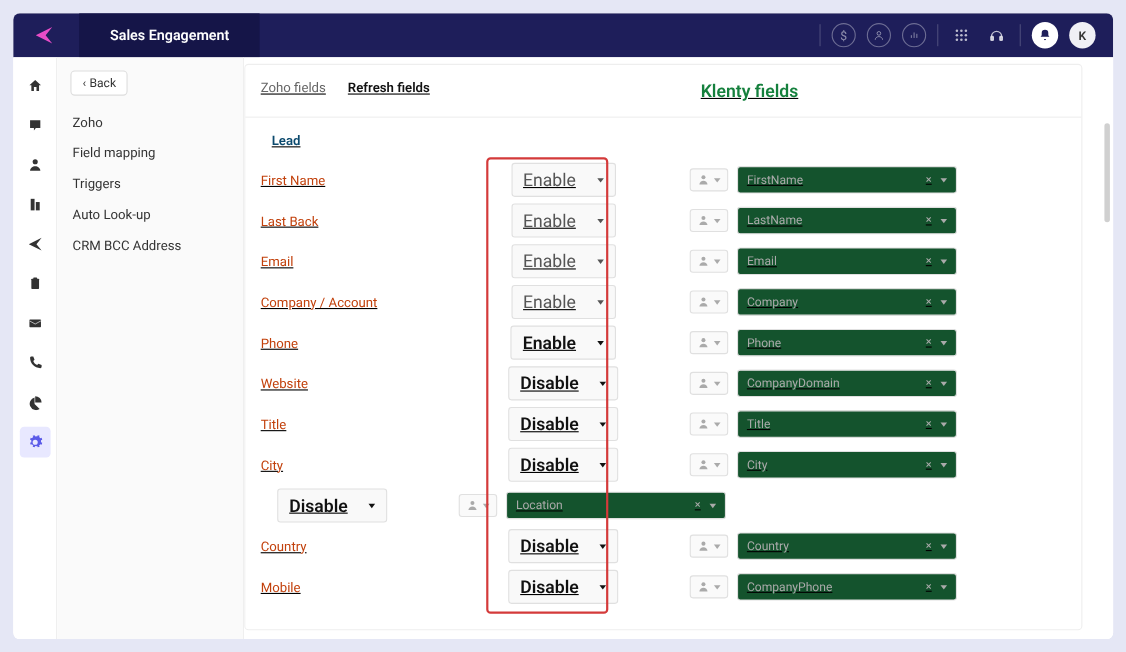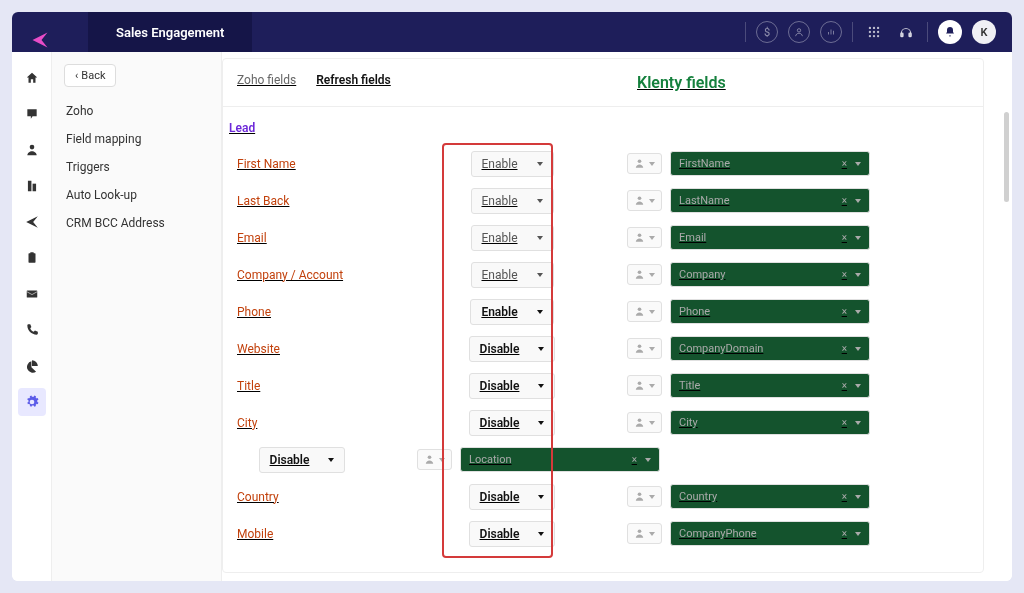--- a/index.html
+++ b/index.html
@@ -1,21 +1,21 @@
 <!DOCTYPE html>
 <html><head>
   <meta charset="utf-8">
   <style>
     * { margin: 0; padding: 0; box-sizing: border-box; font-family: -apple-system, BlinkMacSystemFont, "Segoe UI", Roboto, sans-serif; }
     body { background: #e5e7f5; padding: 12px; }
     .app { background: #fff; border-radius: 6px; overflow: hidden; height: 569px; display: flex; flex-direction: column; }
     
     
     .header { background: #1e1e5a; height: 40px; display: flex; align-items: center; padding: 0 16px; justify-content: space-between; }
-    .header-left { display: flex; align-items: flex-end; gap: 16px; height: 100%; }
+    .header-left { display: flex; align-items: center; gap: 0; height: 100%; }
     .logo { width: 24px; height: 24px; display: flex; align-items: center; justify-content: center; margin-right: 0; }
     .brand-area { background: #151548; height: 100%; padding: 0 28px; display: flex; align-items: center; margin-left: 20px; }
     .brand-title { color: #fff; font-size: 13px; font-weight: 600; }
     .header-right { display: flex; align-items: center; gap: 10px; }
     .header-divider { width: 1px; height: 20px; background: rgba(255,255,255,0.2); }
     .header-icon { width: 22px; height: 22px; border-radius: 50%; border: 1.5px solid rgba(255,255,255,0.35); display: flex; align-items: center; justify-content: center; color: rgba(255,255,255,0.5); font-size: 11px; cursor: pointer; }
     .header-icon-solid { border: none; color: rgba(255,255,255,0.7); font-size: 14px; }
     .header-badge { width: 24px; height: 24px; background: #fff; border-radius: 50%; display: flex; align-items: center; justify-content: center; color: #1e1e5a; font-size: 11px; cursor: pointer; }
     .header-badge-k { background: #f0f0f5; color: #333; font-weight: 600; font-size: 11px; }
     
@@ -35,29 +35,29 @@
     
     .main { flex: 1; overflow-y: auto; background: #fff; position: relative; }
     .main-content { border: 1px solid #eee; margin: 6px 28px 0 0; border-radius: 4px; text-decoration: underline; }
     .tab-header { display: flex; border-bottom: 1px solid #eee; padding: 0 14px; }
     .tab-col { font-size: 12px; padding: 14px 0; }
     .tab-left { flex: 0 0 400px; display: flex; gap: 20px; }
     .tab-item { color: #666; cursor: pointer; }
     .tab-item.active { color: #111; font-weight: 600; }
     .tab-right { color: #15803d; font-weight: 600; font-size: 16px; }
     
-    .section-title { font-weight: 600; font-size: 12px; padding: 14px 6px 10px; color: #6d28d9; }
+    .section-title { font-weight: 600; font-size: 12px; padding: 14px 24px 10px; color: #0c4a6e; }
     
     .field-rows { padding: 0 14px 20px; position: relative; }
     .highlight-box { position: absolute; left: 219px; top: -2px; width: 111px; height: 415px; border: 2px solid #d43a3a; border-radius: 4px; pointer-events: none; z-index: 10; }
     
     .field-row { display: flex; align-items: center; height: 37px; }
     .field-label { flex: 0 0 210px; font-size: 12px; color: #c2410c; }
     .toggle-cell { flex: 0 0 130px; display: flex; justify-content: center; }
-    .toggle-btn { border: 1px solid #e0e0e0; background: #f9f9f9; padding: 5px 10px; font-size: 12px; color: #555; border-radius: 3px; cursor: pointer; display: inline-flex; align-items: center; gap: 19px; min-width: 74px; justify-content: center; }
+    .toggle-btn { border: 1px solid #e0e0e0; background: #f9f9f9; padding: 5px 10px; font-size: 16px; color: #555; border-radius: 3px; cursor: pointer; display: inline-flex; align-items: center; gap: 19px; min-width: 74px; justify-content: center; }
     .toggle-btn.strong { color: #111; font-weight: 600; }
     .caret-down { width: 0; height: 0; border-left: 3px solid transparent; border-right: 3px solid transparent; border-top: 4px solid currentColor; }
     
     .right-cell { flex: 1; display: flex; align-items: center; gap: 8px; padding-left: 50px; }
     .user-dd { border: 1px solid #e0e0e0; background: #fafafa; border-radius: 3px; padding: 4px 6px; display: flex; align-items: center; gap: 4px; cursor: pointer; }
     .user-icn { color: #aaa; font-size: 11px; }
     .caret-sm { width: 0; height: 0; border-left: 3px solid transparent; border-right: 3px solid transparent; border-top: 4px solid #aaa; }
     .klenty-input { flex: 1; max-width: 200px; border: 1px solid #e0e0e0; background: #14532d; border-radius: 3px; padding: 5px 8px; display: flex; align-items: center; justify-content: space-between; cursor: pointer; }
     .klenty-label { font-size: 11px; color: #aaa; }
     .klenty-ctrls { display: flex; align-items: center; gap: 8px; }

